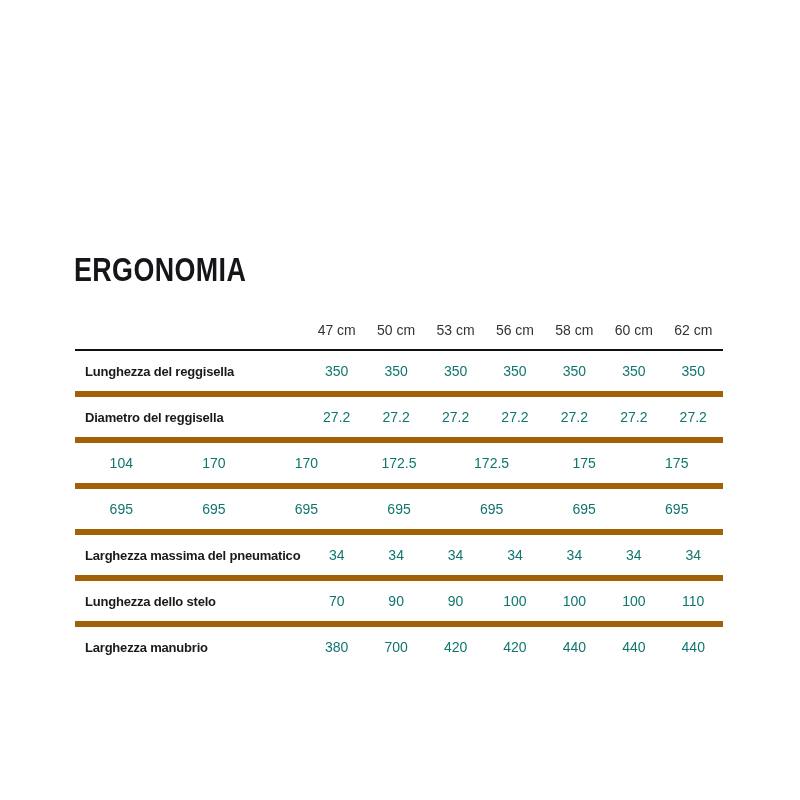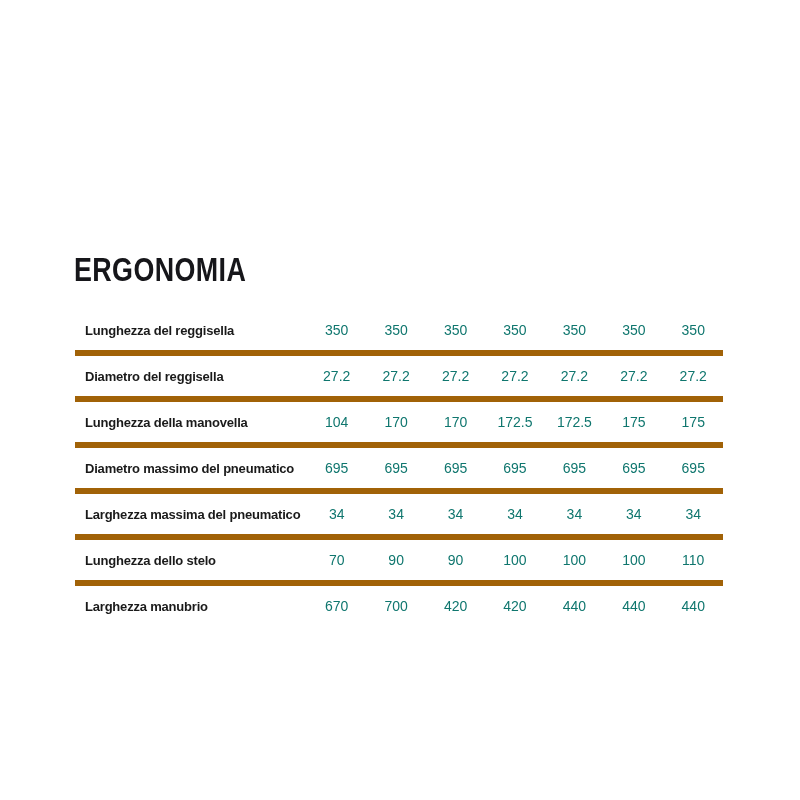--- a/index.html
+++ b/index.html
@@ -73,20 +73,30 @@
     color: #333333;
   }
 </style>
 </head>
 <body>
 
 <div class="page">
   <h1 class="page-title">ERGONOMIA</h1>
 
   <div class="spec-table">
+    <div class="header-row">
+        <div class="label-cell"></div>
+        <div class="val-cell">47 cm</div>
+        <div class="val-cell">50 cm</div>
+        <div class="val-cell">53 cm</div>
+        <div class="val-cell">56 cm</div>
+        <div class="val-cell">58 cm</div>
+        <div class="val-cell">60 cm</div>
+        <div class="val-cell">62 cm</div>
+      </div>
     <div class="table-body">
         <div class="data-row">
           <div class="label-cell">Lunghezza del reggisella</div>
           <div class="val-cell">350</div>
           <div class="val-cell">350</div>
           <div class="val-cell">350</div>
           <div class="val-cell">350</div>
           <div class="val-cell">350</div>
           <div class="val-cell">350</div>
           <div class="val-cell">350</div>
@@ -95,31 +105,29 @@
           <div class="label-cell">Diametro del reggisella</div>
           <div class="val-cell">27.2</div>
           <div class="val-cell">27.2</div>
           <div class="val-cell">27.2</div>
           <div class="val-cell">27.2</div>
           <div class="val-cell">27.2</div>
           <div class="val-cell">27.2</div>
           <div class="val-cell">27.2</div>
         </div>
         <div class="data-row">
-          <div class="label-cell">Lunghezza della manovella</div>
           <div class="val-cell">104</div>
           <div class="val-cell">170</div>
           <div class="val-cell">170</div>
           <div class="val-cell">172.5</div>
           <div class="val-cell">172.5</div>
           <div class="val-cell">175</div>
           <div class="val-cell">175</div>
         </div>
         <div class="data-row">
-          <div class="label-cell">Diametro massimo del pneumatico</div>
           <div class="val-cell">695</div>
           <div class="val-cell">695</div>
           <div class="val-cell">695</div>
           <div class="val-cell">695</div>
           <div class="val-cell">695</div>
           <div class="val-cell">695</div>
           <div class="val-cell">695</div>
         </div>
         <div class="data-row">
           <div class="label-cell">Larghezza massima del pneumatico</div>
@@ -136,21 +144,21 @@
           <div class="val-cell">70</div>
           <div class="val-cell">90</div>
           <div class="val-cell">90</div>
           <div class="val-cell">100</div>
           <div class="val-cell">100</div>
           <div class="val-cell">100</div>
           <div class="val-cell">110</div>
         </div>
         <div class="data-row">
           <div class="label-cell">Larghezza manubrio</div>
-          <div class="val-cell">670</div>
+          <div class="val-cell">380</div>
           <div class="val-cell">700</div>
           <div class="val-cell">420</div>
           <div class="val-cell">420</div>
           <div class="val-cell">440</div>
           <div class="val-cell">440</div>
           <div class="val-cell">440</div>
         </div>
       </div>
   </div>
 </div>

